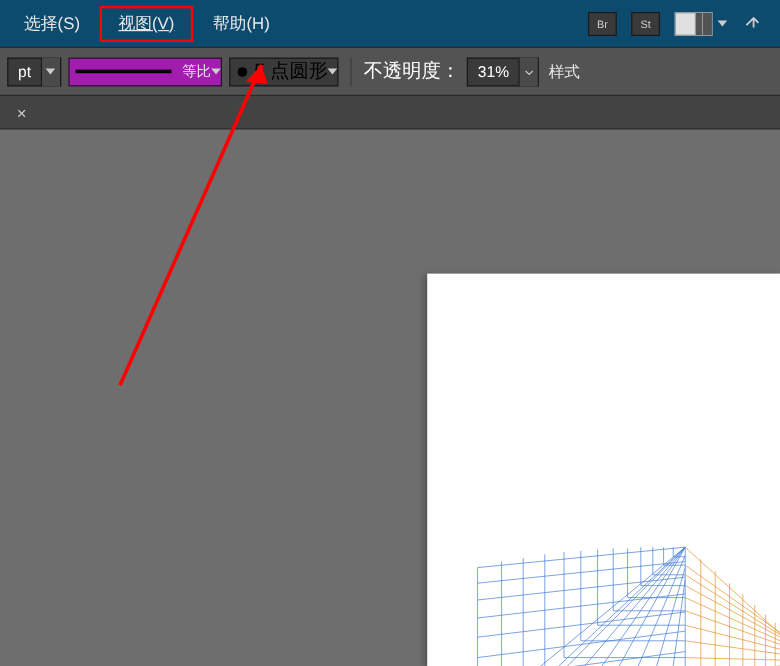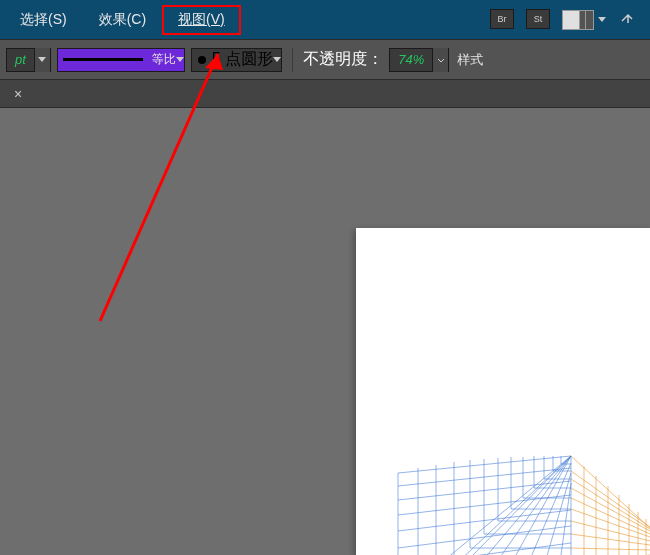--- a/index.html
+++ b/index.html
@@ -1,35 +1,35 @@
 <!DOCTYPE html>
 <html><head>
 <meta charset="utf-8">
 <style>
 * { margin: 0; padding: 0; box-sizing: border-box; }
 body { width: 650px; height: 555px; background: #535353; font-family: "Microsoft YaHei", sans-serif; overflow: hidden; position: relative; }
 
 .menubar { height: 40px; background: #0c4a6e; display: flex; align-items: center; padding: 0 4px; gap: 0; border-bottom: 1px solid #2a2a2a; }
 .menu-item { color: #e8e8e8; font-size: 14px; padding: 6px 16px; cursor: pointer; }
 .menu-highlight { border: 2px solid #ff0000; padding: 4px 14px; text-decoration: underline; }
-.menubar-icons { display: flex; gap: 12px; margin-left: auto; margin-right: 8px; }
+.menubar-icons { display: flex; align-items: center; gap: 12px; margin-left: auto; margin-right: 8px; }
 .icon-box { width: 24px; height: 20px; background: #3a3a3a; border: 1px solid #1a1a1a; color: #ccc; font-size: 9px; display: flex; align-items: center; justify-content: center; cursor: pointer; }
 .layout-icon { width: 32px; height: 20px; border: 1px solid #999; display: flex; cursor: pointer; }
 .layout-icon .pane { border-right: 1px solid #999; }
 .layout-icon .pane:first-child { width: 18px; background: #e0e0e0; }
 .layout-icon .pane:nth-child(2) { width: 7px; background: #535353; }
 .layout-icon .pane:last-child { width: 7px; background: #535353; border: none; }
 .dropdown-arrow { width: 0; height: 0; border-left: 4px solid transparent; border-right: 4px solid transparent; border-top: 5px solid #ccc; cursor: pointer; }
 .cloud-icon { color: #ccc; font-size: 18px; }
 
 .option-bar { height: 40px; background: #535353; display: flex; align-items: center; padding: 0 6px; gap: 6px; border-bottom: 1px solid #2a2a2a; }
 .combo { display: flex; align-items: center; background: #3a3a3a; border: 1px solid #1a1a1a; height: 24px; }
-.combo .text { color: #22c55e; font-size: 13px; padding: 0 8px; font-style: italic; }
+.combo .text { color: #ffffff; font-size: 13px; padding: 0 8px; }
 .combo .arrow-btn { width: 16px; height: 24px; background: #4a4a4a; border-left: 1px solid #1a1a1a; display: flex; align-items: center; justify-content: center; cursor: pointer; }
-.stroke-combo { display: flex; align-items: center; background: #6d28d9; border: 1px solid #1a1a1a; height: 24px; }
+.stroke-combo { display: flex; align-items: center; background: #a21caf; border: 1px solid #1a1a1a; height: 24px; }
 .stroke-preview { width: 90px; height: 24px; display: flex; align-items: center; justify-content: center; position: relative; }
 .stroke-line { width: 80px; height: 3px; background: #000; }
 .stroke-label { color: #e8e8e8; font-size: 12px; margin-left: 4px; }
 .shape-combo { display: flex; align-items: center; background: #3a3a3a; border: 1px solid #1a1a1a; height: 24px; }
 .shape-dot { width: 8px; height: 8px; background: #000; border-radius: 50%; margin: 0 6px; }
 .divider { width: 1px; height: 24px; background: #3a3a3a; margin: 0 4px; }
 .opacity-label { color: #ffffff; font-size: 16px; }
 .style-label { color: #e8e8e8; font-size: 13px; margin-left: 2px; font-family: Liberation Mono, monospace; }
 
 .tab-bar { height: 28px; background: #434343; display: flex; align-items: center; padding-left: 14px; border-bottom: 1px solid #2a2a2a; }
@@ -39,22 +39,22 @@
 .artboard { position: absolute; left: 356px; top: 120px; width: 294px; height: 327px; background: #fff; box-shadow: -2px 2px 6px rgba(0,0,0,0.3); }
 
 .annotation-arrow { position: absolute; top: 46px; left: 90px; width: 150px; height: 280px; pointer-events: none; }
 .perspective-grid { position: absolute; left: 356px; top: 230px; width: 294px; height: 325px; pointer-events: none; }
 </style>
 </head>
 <body>
 
 <div class="menubar">
   <div class="menu-item">选择(S)</div>
-  <div class="menu-item">效果(C)</div>
   <div class="menu-item menu-highlight">视图(V)</div>
+  <div class="menu-item">帮助(H)</div>
   <div class="menubar-icons">
     <div class="icon-box">Br</div>
     <div class="icon-box">St</div>
     <div style="display:flex;align-items:center;gap:4px">
       <div class="layout-icon">
         <div class="pane"></div>
           <div class="pane"></div>
           <div class="pane"></div>
       </div>
       <div class="dropdown-arrow"></div>
@@ -86,21 +86,21 @@
   <div class="shape-combo">
     <div class="shape-dot"></div>
     <span class="text">5 点圆形</span>
     <div class="arrow-btn">
         <div class="dropdown-arrow"></div>
       </div>
   </div>
   <div class="divider"></div>
   <span class="opacity-label">不透明度：</span>
   <div class="combo">
-    <span class="text">74%</span>
+    <span class="text">31%</span>
     <div class="arrow-btn">
       <svg width="8" height="8" viewBox="0 0 8 8">
           <path d="M1 3 L4 6 L7 3" stroke="#ccc" stroke-width="1" fill="none"></path>
         </svg>
     </div>
   </div>
   <span class="style-label">样式</span>
 </div>
 
 <div class="tab-bar">

